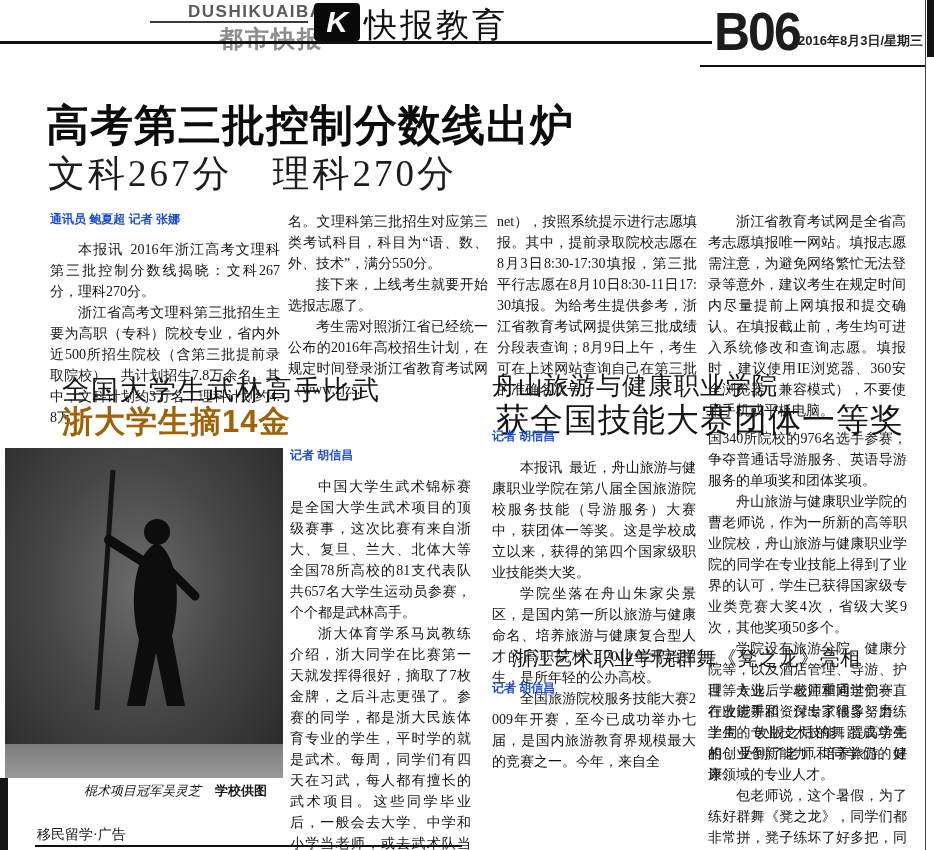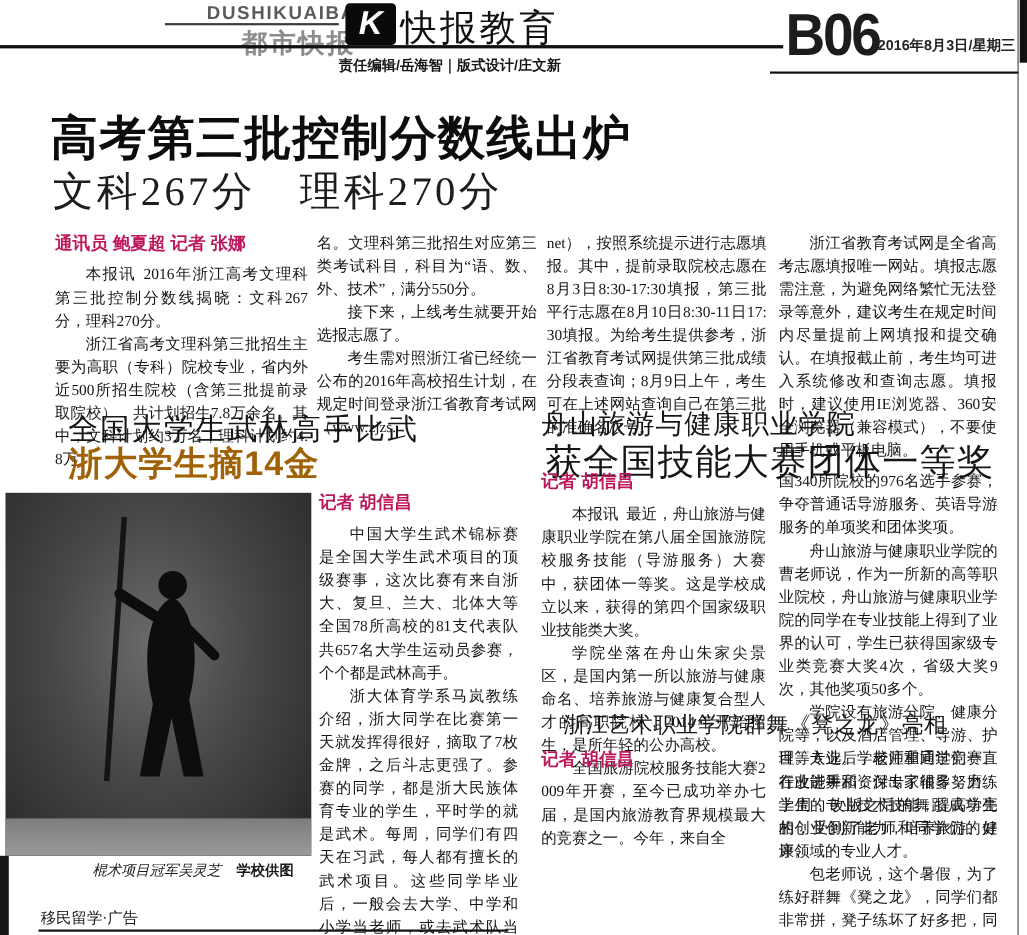--- a/index.html
+++ b/index.html
@@ -37,21 +37,21 @@
   .h-gaokao-sub { position:absolute; left:48px; top:149px; font-size:37px; letter-spacing:3px; color:#1d1d1d; white-space:nowrap; }
   .h-serif-lg { font-family:"Liberation Serif",serif; color:#161616; white-space:nowrap; position:absolute; }
   .h-wushu-top { left:62px; top:372px; font-size:27px; letter-spacing:2px; }
   .h-wushu-main { position:absolute; left:62px; top:401px; font-family:"Liberation Sans",sans-serif;
     font-weight:bold; font-size:31px; letter-spacing:1px; color:#a16207; white-space:nowrap; }
   .h-zs-1 { left:492px; top:369px; font-size:25px; letter-spacing:1px; }
   .h-zs-2 { left:496px; top:398px; font-size:33px; letter-spacing:1px; }
   .h-dance { left:512px; top:645px; font-size:20px; letter-spacing:0.5px; }
   
   .byline { position:absolute; font-family:"Liberation Sans",sans-serif; font-weight:bold;
-    font-size:16px; color:#be185d; white-space:nowrap; }
+    font-size:12px; color:#1d4ed8; white-space:nowrap; }
   .col { position:absolute; text-align:justify; font-size:14px; line-height:21px; color:#151515;
     word-break:break-all; }
   .col p { margin:0; text-indent:2em; }
   .col p.noindent { text-indent:0; }
   .lead { font-family:"Liberation Sans",sans-serif; font-weight:normal; margin-right:7px; }
   
   .photo { position:absolute; left:5px; top:448px; width:278px; height:330px;
     background:radial-gradient(ellipse at 48% 42%, #6b6b6b 0%, #474747 45%, #262626 100%);
     overflow:hidden; }
   .photo .floor { position:absolute; left:0; bottom:0; width:100%; height:34px;
@@ -66,21 +66,20 @@
 <body>
 
 <div class="page">
 
   <div class="m-latin">DUSHIKUAIBAO</div>
   <div class="m-underline"></div>
   <div class="m-cn">都市快报</div>
   <div class="k-logo">K</div>
   <div class="section-title">快报教育</div>
   <div class="sep-main"></div>
-  <div class="editors">责任编辑/岳海智｜版式设计/庄文新</div>
   <div class="page-no">B06</div>
   <div class="date-line">2016年8月3日/星期三</div>
   <div class="sep-right"></div>
   <div class="right-rule"></div>
   <div class="right-bar-top"></div>
   <div class="left-bar-bottom"></div>
 
   <div class="h-gaokao">高考第三批控制分数线出炉</div>
   <div class="h-gaokao-sub">文科267分　理科270分</div>
   <div class="byline" style="left:50px; top:211px;">通讯员 鲍夏超 记者 张娜</div>

